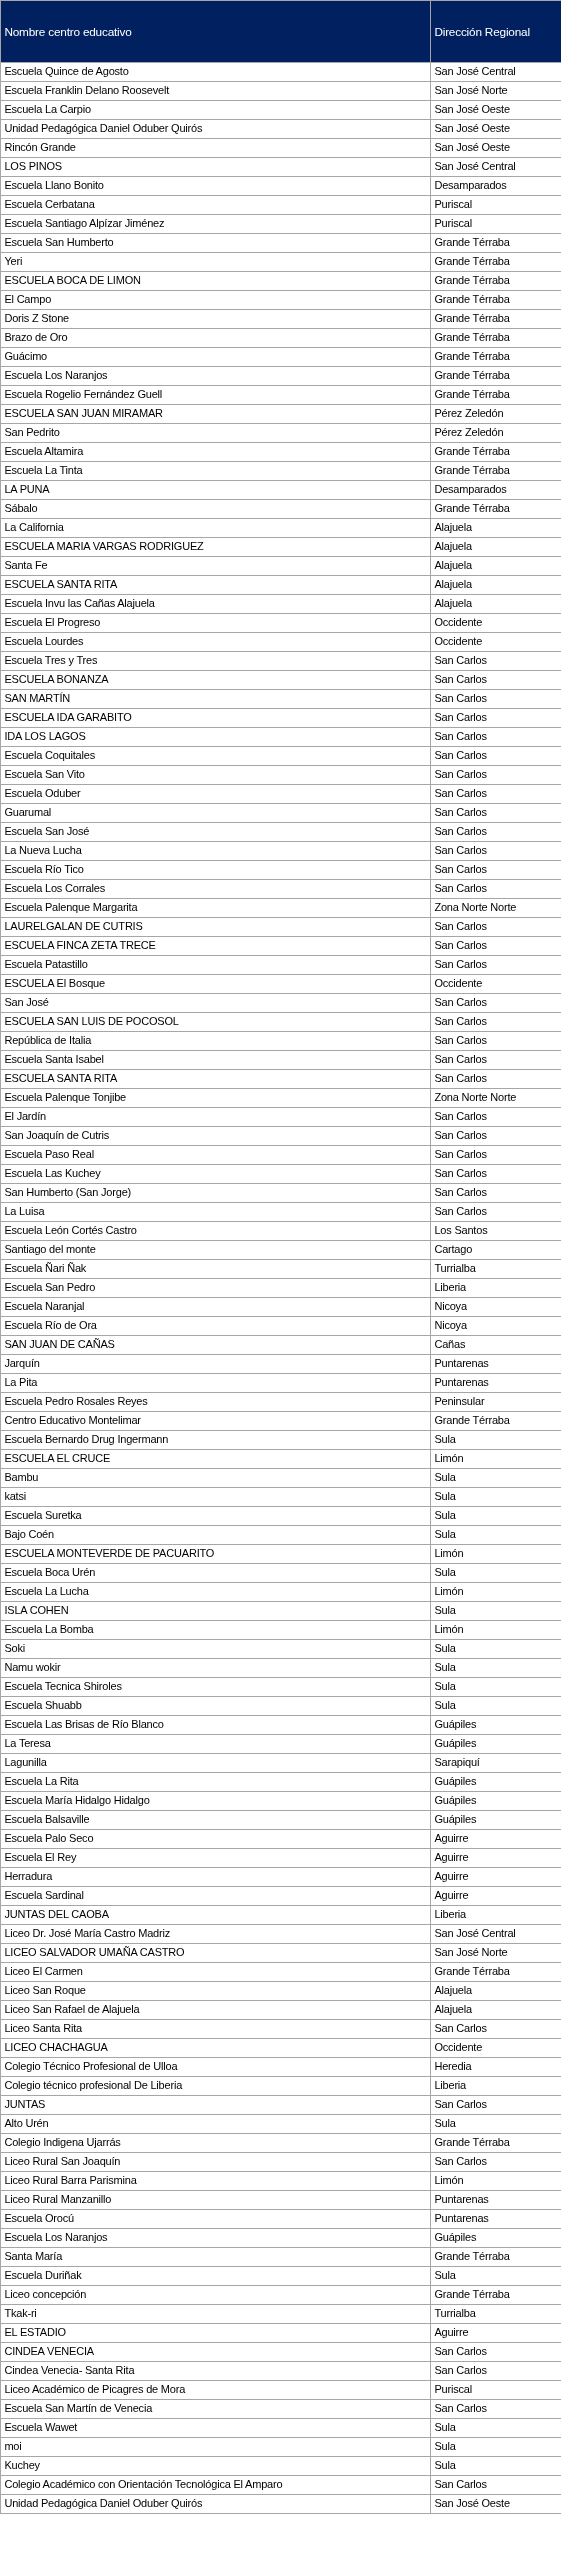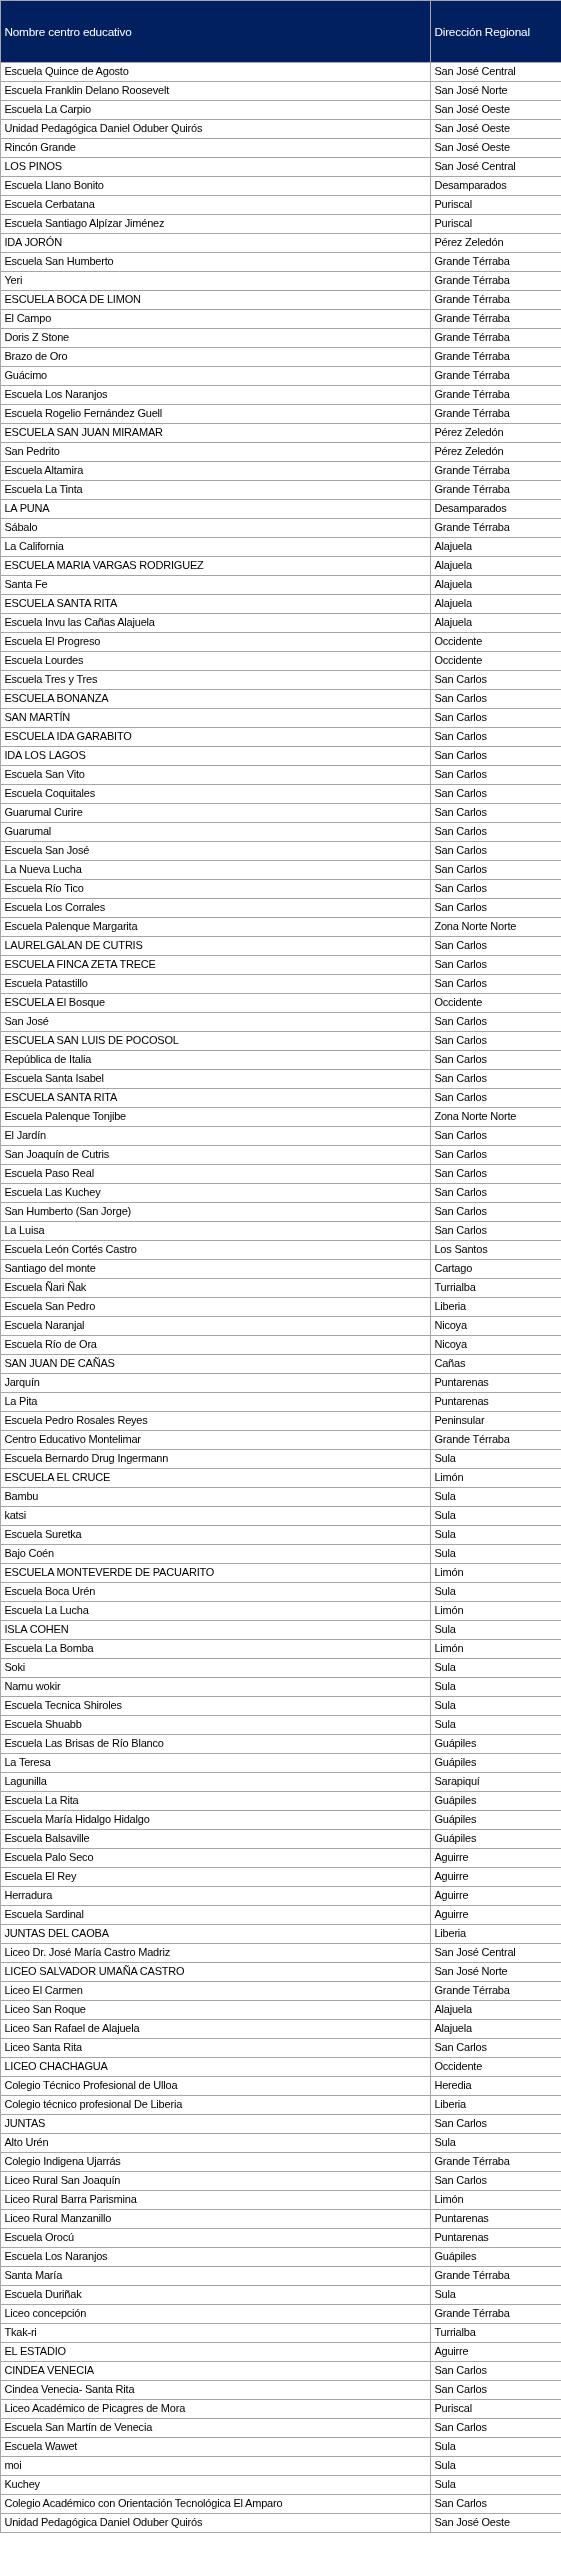--- a/index.html
+++ b/index.html
@@ -63,24 +63,20 @@
       </tr>
       <tr>
         <td>Escuela Cerbatana</td>
         <td>Puriscal</td>
       </tr>
       <tr>
         <td>Escuela Santiago Alpízar Jiménez</td>
         <td>Puriscal</td>
       </tr>
       <tr>
-        <td>IDA JORÓN</td>
-        <td>Pérez Zeledón</td>
-      </tr>
-      <tr>
         <td>Escuela San Humberto</td>
         <td>Grande Térraba</td>
       </tr>
       <tr>
         <td>Yeri</td>
         <td>Grande Térraba</td>
       </tr>
       <tr>
         <td>ESCUELA BOCA DE LIMON</td>
         <td>Grande Térraba</td>
@@ -175,29 +171,29 @@
       </tr>
       <tr>
         <td>ESCUELA IDA GARABITO</td>
         <td>San Carlos</td>
       </tr>
       <tr>
         <td>IDA LOS LAGOS</td>
         <td>San Carlos</td>
       </tr>
       <tr>
+        <td>Escuela Coquitales</td>
+        <td>San Carlos</td>
+      </tr>
+      <tr>
         <td>Escuela San Vito</td>
         <td>San Carlos</td>
       </tr>
       <tr>
-        <td>Escuela Coquitales</td>
-        <td>San Carlos</td>
-      </tr>
-      <tr>
-        <td>Guarumal Curire</td>
+        <td>Escuela Oduber</td>
         <td>San Carlos</td>
       </tr>
       <tr>
         <td>Guarumal</td>
         <td>San Carlos</td>
       </tr>
       <tr>
         <td>Escuela San José</td>
         <td>San Carlos</td>
       </tr>

